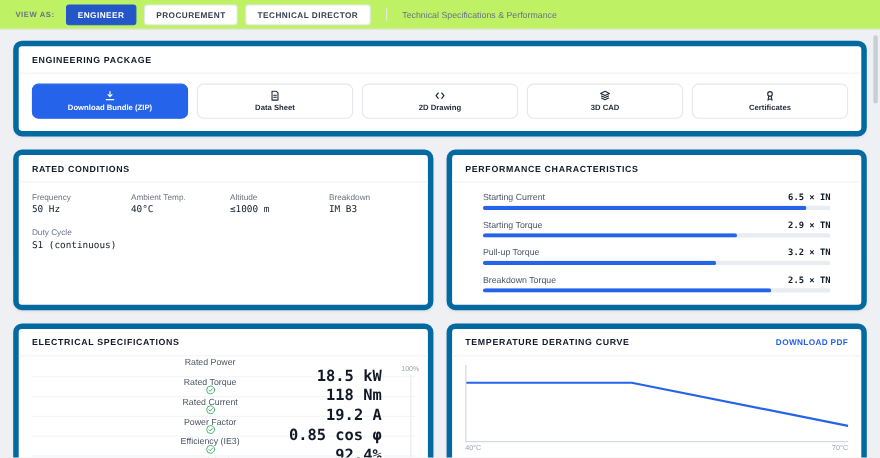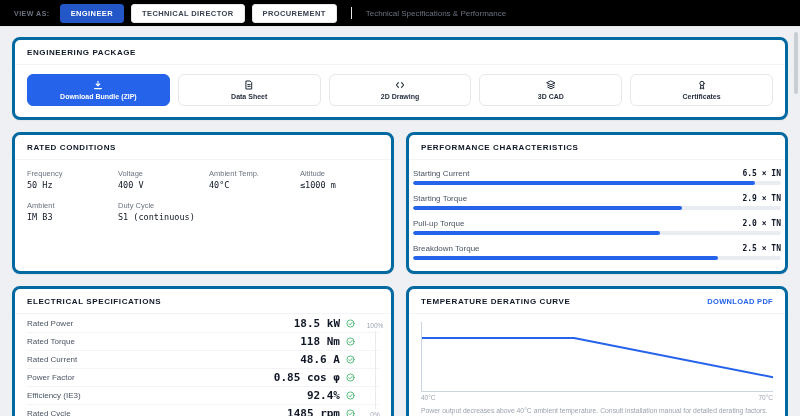--- a/index.html
+++ b/index.html
@@ -1,51 +1,51 @@
 <!DOCTYPE html>
 <html><head>
 <meta charset="utf-8">
 <style>
   * { margin:0; padding:0; box-sizing:border-box; }
   html,body { width:800px; height:416px; overflow:hidden; }
   body { font-family:"Liberation Sans", sans-serif; background:#eef0f3; color:#111827; position:relative; }
 
-  .topbar { height:27px; background:#000000; border-bottom:1px solid #e5e7eb; display:flex; align-items:center; padding:0 14px; gap:7px; }
+  .topbar { height:27px; background:#bef264; border-bottom:1px solid #e5e7eb; display:flex; align-items:center; padding:0 14px; gap:7px; }
   .viewas { font-size:7px; font-weight:bold; color:#6b7280; letter-spacing:.5px; margin-right:3px; }
   .tab { font-size:7.5px; font-weight:bold; letter-spacing:.4px; padding:4px 10px; border-radius:3px; border:1px solid #e5e7eb; background:#fff; color:#374151; cursor:pointer; font-family:inherit; }
   .tab.active { background:#2356c7; border-color:#2356c7; color:#fff; }
   .vsep { width:1px; height:12px; background:#e5e7eb; margin:0 7px; }
   .subtitle { font-size:8px; color:#6b7280; }
 
   .main { padding:10px 12px; }
-  .card { background:#fff; border:3px solid #0369a1; border-radius:8px; box-shadow:0 1px 2px rgba(16,24,40,.05); overflow:hidden; }
+  .card { background:#fff; border:5px solid #0369a1; border-radius:8px; box-shadow:0 1px 2px rgba(16,24,40,.05); overflow:hidden; }
   .card-head { display:flex; align-items:center; justify-content:space-between; padding:8px 12px 7px; border-bottom:1px solid #f1f3f6; }
   .card-title { font-size:8px; font-weight:bold; letter-spacing:.6px; color:#111827; }
 
   .pkg { margin-bottom:12px; }
   .pkg-buttons { display:grid; grid-template-columns:repeat(5,1fr); gap:8px; padding:9px 12px 11px; }
   .pkg-btn { display:flex; flex-direction:column; align-items:center; justify-content:center; gap:3px; height:32px; border-radius:6px; border:1px solid #e5e7eb; background:#fff; font-size:7px; font-weight:bold; color:#1f2937; cursor:pointer; font-family:inherit; }
   .pkg-btn.primary { background:#2563eb; border-color:#2563eb; color:#fff; }
   .icon { display:inline-flex; }
 
   .grid2 { display:grid; grid-template-columns:1fr 1fr; gap:12px; align-items:stretch; }
 
   .rc-grid { display:grid; grid-template-columns:1fr 1fr 1fr 1fr; gap:11px 12px; padding:9px 12px 12px; }
   .rc-label { font-size:7.5px; color:#6b7280; margin-bottom:2px; }
   .rc-value { font-family:"DejaVu Sans Mono", monospace; font-size:8.5px; font-weight:normal; color:#111827; }
 
   .spec-rows { padding:1px 12px 5px; position:relative; }
-  .spec-row { display:flex; align-items:center; height:18px; border-bottom:1px solid #f3f4f6; padding-right:24px; }
+  .spec-row { display:flex; align-items:center; height:18px; border-bottom:1px solid #f3f4f6; padding-right:24px;flex-direction:column; }
   .spec-row:last-child { border-bottom:none; }
   .spec-label { font-size:8px; color:#4b5563; }
-  .spec-value { margin-left:auto; font-family:"DejaVu Sans Mono", monospace; font-size:11px; font-weight:bold; margin-right:6px; color:#111827; }
+  .spec-value { margin-left:auto; font-family:"DejaVu Sans Mono", monospace; font-size:14px; font-weight:bold; margin-right:6px; color:#111827; }
   .gauge { position:absolute; right:7px; top:8px; bottom:10px; width:18px; display:flex; flex-direction:column; align-items:center; justify-content:space-between; font-size:6.5px; color:#9ca3af; }
   .gauge-line { flex:1; width:1px; background:#e8eaee; margin:2px 0; }
 
-  .perf { padding:9px 4px 11px; display:flex; flex-direction:column; gap:9px; }
+  .perf { padding:9px 28px 11px; display:flex; flex-direction:column; gap:9px; }
   .perf-top { display:flex; justify-content:space-between; align-items:baseline; margin-bottom:3px; }
   .perf-label { font-size:8px; color:#4b5563; }
   .perf-val { font-family:"DejaVu Sans Mono", monospace; font-size:8px; font-weight:bold; color:#111827; }
   .perf-track { height:4px; background:#e9ecf1; border-radius:2px; overflow:hidden; }
   .perf-fill { height:100%; background:#2563eb; border-radius:2px; }
 
   .link { font-size:7.5px; font-weight:bold; letter-spacing:.3px; color:#2563eb; cursor:pointer; background:none; border:none; font-family:inherit; }
   .chart-wrap { padding:8px 12px 9px; }
   .chart-box { height:70px; border-left:1px solid #cbd5e1; border-bottom:1px solid #cbd5e1; }
   .chart-box svg { width:100%; height:100%; display:block; }
@@ -54,22 +54,22 @@
 
   .scrollthumb { position:absolute; right:2px; top:32px; width:4px; height:62px; background:#c9cdd4; border-radius:2px; }
   .check { opacity:.8; }
 </style>
 </head>
 <body>
 
 <header class="topbar">
   <span class="viewas">VIEW AS:</span>
   <button class="tab active">ENGINEER</button>
+  <button class="tab">PROCUREMENT</button>
   <button class="tab">TECHNICAL DIRECTOR</button>
-  <button class="tab">PROCUREMENT</button>
   <span class="vsep"></span>
   <span class="subtitle">Technical Specifications &amp; Performance</span>
 </header>
 
 <div class="main">
 
   <section class="card pkg">
     <div class="card-head">
       <span class="card-title">ENGINEERING PACKAGE</span>
     </div>
@@ -123,33 +123,29 @@
     <section class="card">
       <div class="card-head">
         <span class="card-title">RATED CONDITIONS</span>
       </div>
       <div class="rc-grid">
         <div>
           <div class="rc-label">Frequency</div>
           <div class="rc-value">50 Hz</div>
         </div>
         <div>
-          <div class="rc-label">Voltage</div>
-          <div class="rc-value">400 V</div>
-        </div>
-        <div>
           <div class="rc-label">Ambient Temp.</div>
           <div class="rc-value">40°C</div>
         </div>
         <div>
           <div class="rc-label">Altitude</div>
           <div class="rc-value">≤1000 m</div>
         </div>
         <div>
-          <div class="rc-label">Ambient</div>
+          <div class="rc-label">Breakdown</div>
           <div class="rc-value">IM B3</div>
         </div>
         <div>
           <div class="rc-label">Duty Cycle</div>
           <div class="rc-value">S1 (continuous)</div>
         </div>
       </div>
     </section>
 
     <section class="card">
@@ -171,21 +167,21 @@
               <span class="perf-label">Starting Torque</span>
               <span class="perf-val">2.9 × TN</span>
             </div>
           <div class="perf-track">
               <div class="perf-fill" style="width: 73%;"></div>
             </div>
         </div>
         <div>
           <div class="perf-top">
               <span class="perf-label">Pull-up Torque</span>
-              <span class="perf-val">2.0 × TN</span>
+              <span class="perf-val">3.2 × TN</span>
             </div>
           <div class="perf-track">
               <div class="perf-fill" style="width: 67%;"></div>
             </div>
         </div>
         <div>
           <div class="perf-top">
               <span class="perf-label">Breakdown Torque</span>
               <span class="perf-val">2.5 × TN</span>
             </div>
@@ -216,21 +212,21 @@
           <span class="spec-value">118 Nm</span>
           <span class="icon check">
               <svg width="9" height="9" viewBox="0 0 10 10" fill="none" stroke="#16a34a" stroke-width="1" stroke-linecap="round" stroke-linejoin="round">
                 <circle cx="5" cy="5" r="4"></circle>
                 <path d="M3.3 5.2l1.2 1.2 2.3-2.6"></path>
               </svg>
             </span>
         </div>
         <div class="spec-row">
           <span class="spec-label">Rated Current</span>
-          <span class="spec-value">48.6 A</span>
+          <span class="spec-value">19.2 A</span>
           <span class="icon check">
               <svg width="9" height="9" viewBox="0 0 10 10" fill="none" stroke="#16a34a" stroke-width="1" stroke-linecap="round" stroke-linejoin="round">
                 <circle cx="5" cy="5" r="4"></circle>
                 <path d="M3.3 5.2l1.2 1.2 2.3-2.6"></path>
               </svg>
             </span>
         </div>
         <div class="spec-row">
           <span class="spec-label">Power Factor</span>
           <span class="spec-value">0.85 cos φ</span>

